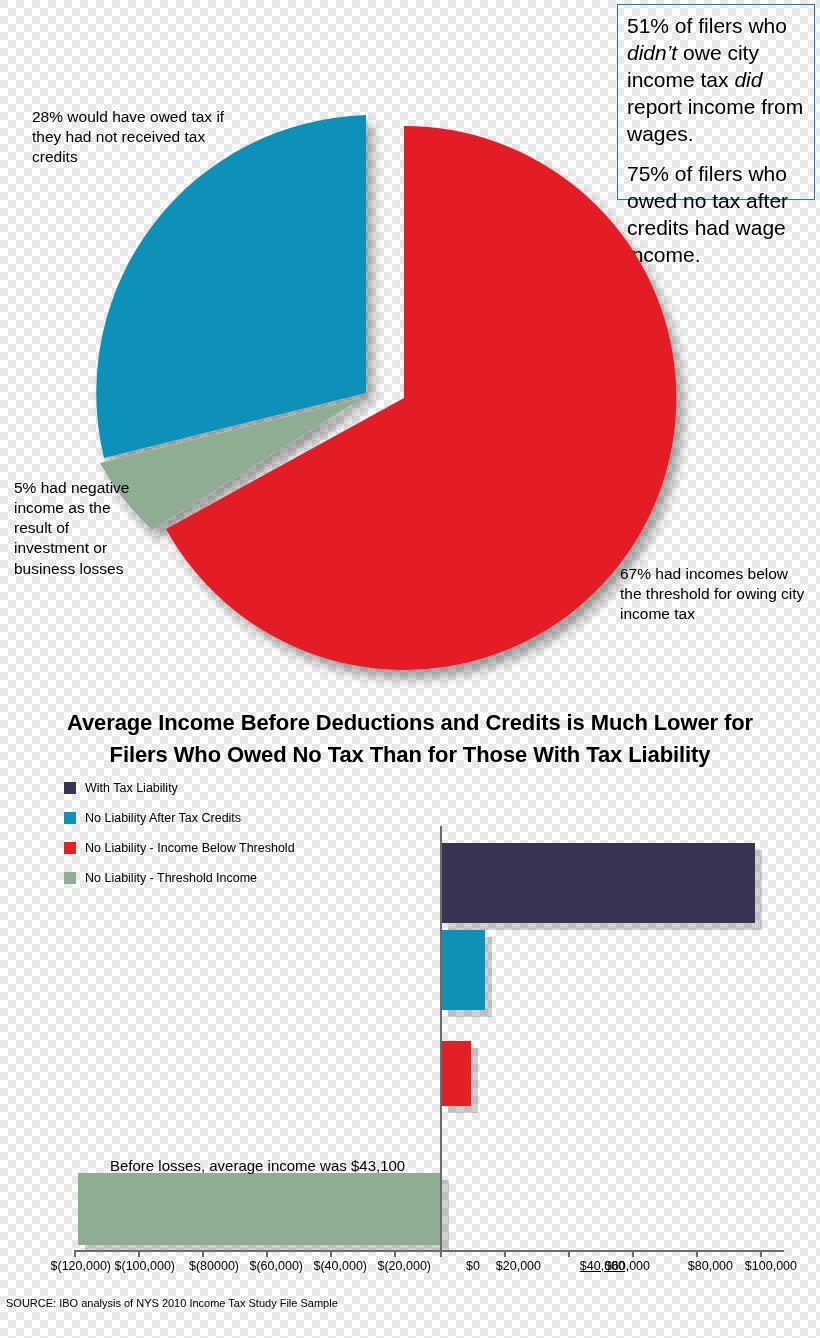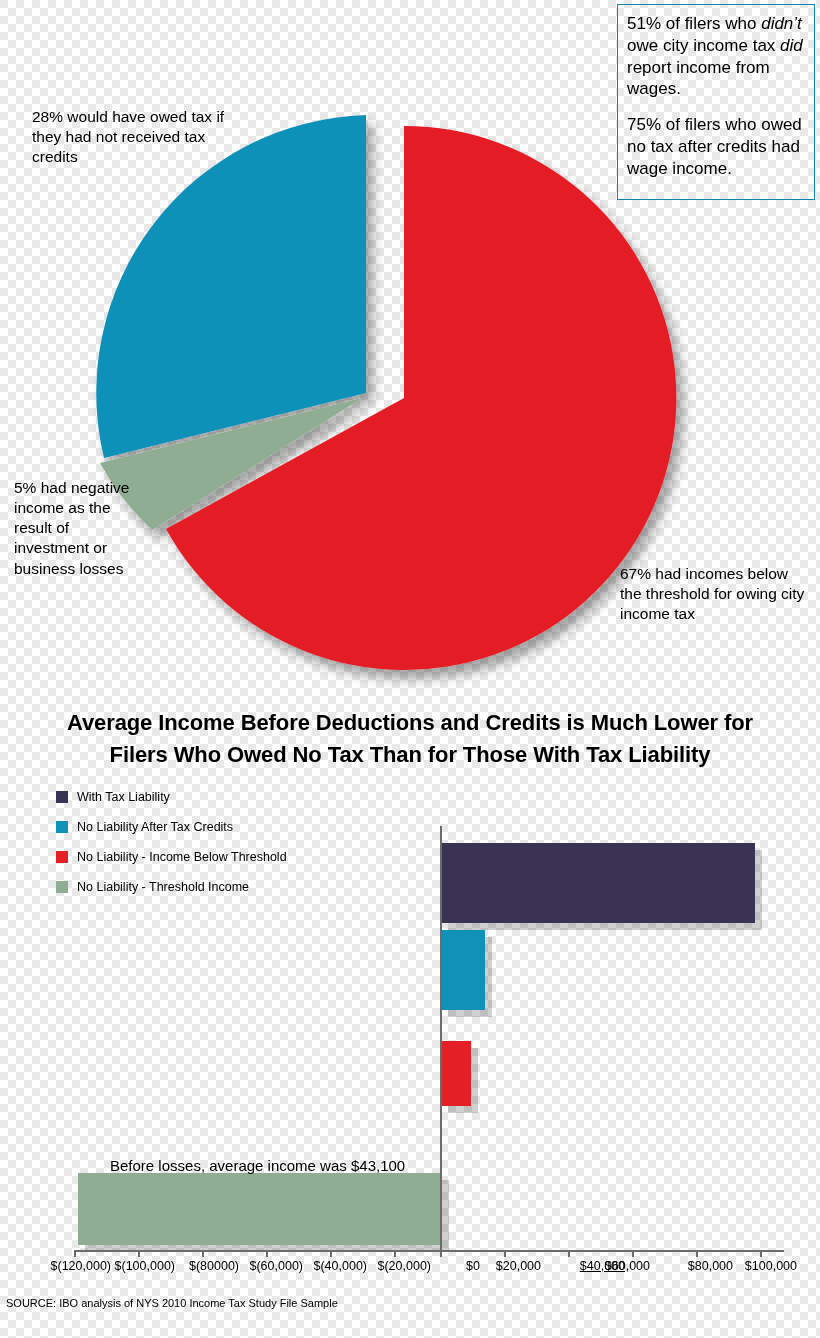--- a/index.html
+++ b/index.html
@@ -9,21 +9,21 @@
     background:
       repeating-conic-gradient(#ffffff 0% 25%, #e8e8e8 0% 50%) 0 0/16px 16px;
     overflow:hidden;
     color:#000;
   }
   
   #callout{
     position:absolute;left:617px;top:4px;width:198px;height:196px;
     border:1.5px solid #0e83ad;background:transparent;
     box-sizing:border-box;padding:8px 9px;
-    font-size:17px;line-height:1.28;
+    font-size:21px;line-height:1.28;
   }
   #callout p{margin:0 0 14px 0;}
   #callout p:last-child{margin-bottom:0;}
   .ital{font-style:italic;}
 
   
   #pie-area{position:absolute;left:0;top:0;width:820px;height:700px;}
 
   
   .pie-label{position:absolute;font-size:15.5px;line-height:1.3;color:#000;}
@@ -33,21 +33,21 @@
 
   
   #bar-title{
     position:absolute;left:60px;top:707px;width:700px;
     text-align:center;font-weight:bold;font-size:22px;line-height:1.45;
     letter-spacing:-0.1px;
   }
 
   
   #legend{position:absolute;left:56px;top:782px;}
-  .legend-row{display:flex;align-items:flex-end;height:21px;margin-bottom:9px;}
+  .legend-row{display:flex;align-items:flex-start;height:21px;margin-bottom:9px;padding-left:8px;}
   .legend-swatch{width:12px;height:12px;margin-right:9px;flex:0 0 auto;}
   .legend-label{font-size:12.5px;line-height:1;}
   .bar{position:absolute;}
   .bar-shadow{position:absolute;background:rgba(0,0,0,0.18);}
   #zeroline{position:absolute;left:440px;top:826px;width:1.5px;height:424px;background:#6b6b6b;}
   #axis-line{position:absolute;left:74px;top:1250px;width:710px;height:1.5px;background:#6b6b6b;}
   .tick{position:absolute;top:1250px;width:1.5px;height:7px;background:#6b6b6b;}
   .ticklabel{position:absolute;top:1259px;font-size:12.5px;text-align:right;width:74px;}
   #before-losses{position:absolute;left:110px;top:1157px;font-size:15px;}
   #source{position:absolute;left:6px;top:1297px;font-size:11px;}

